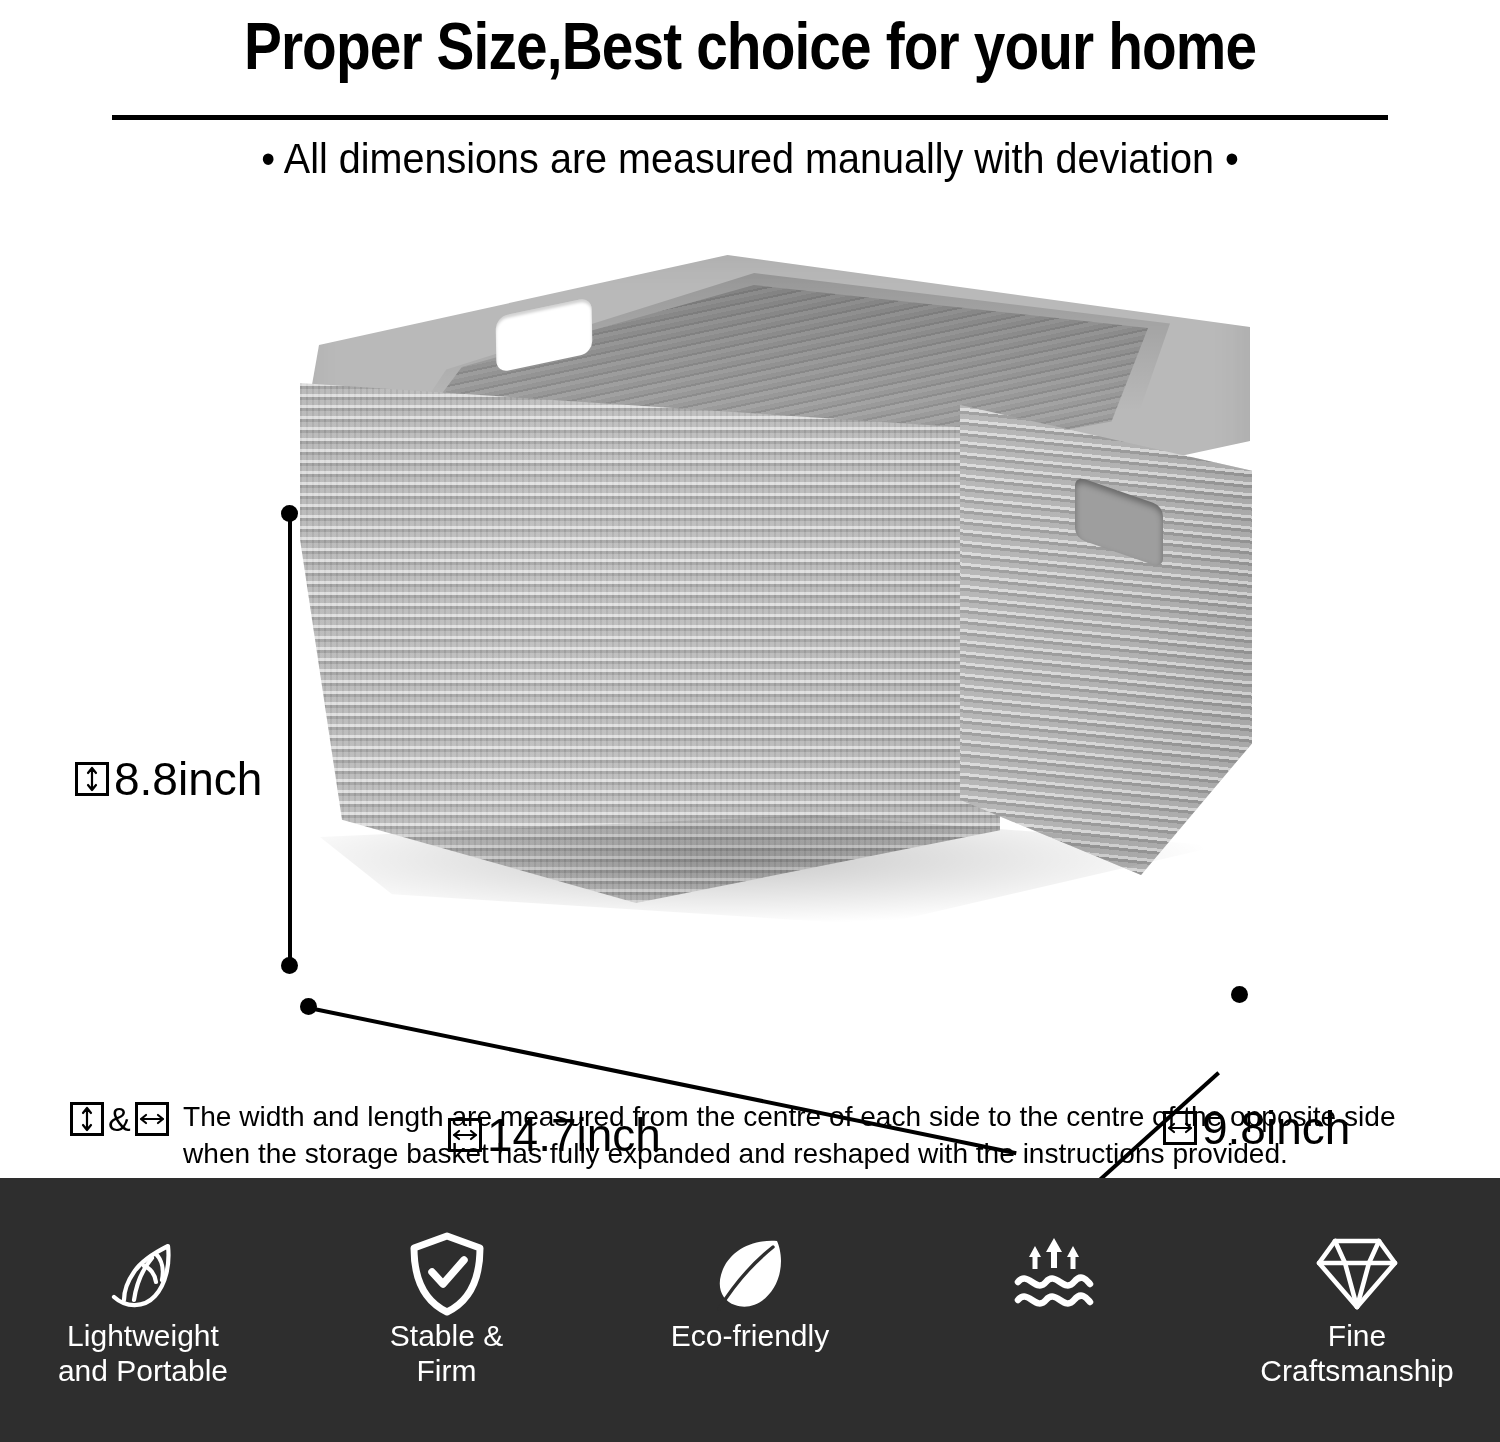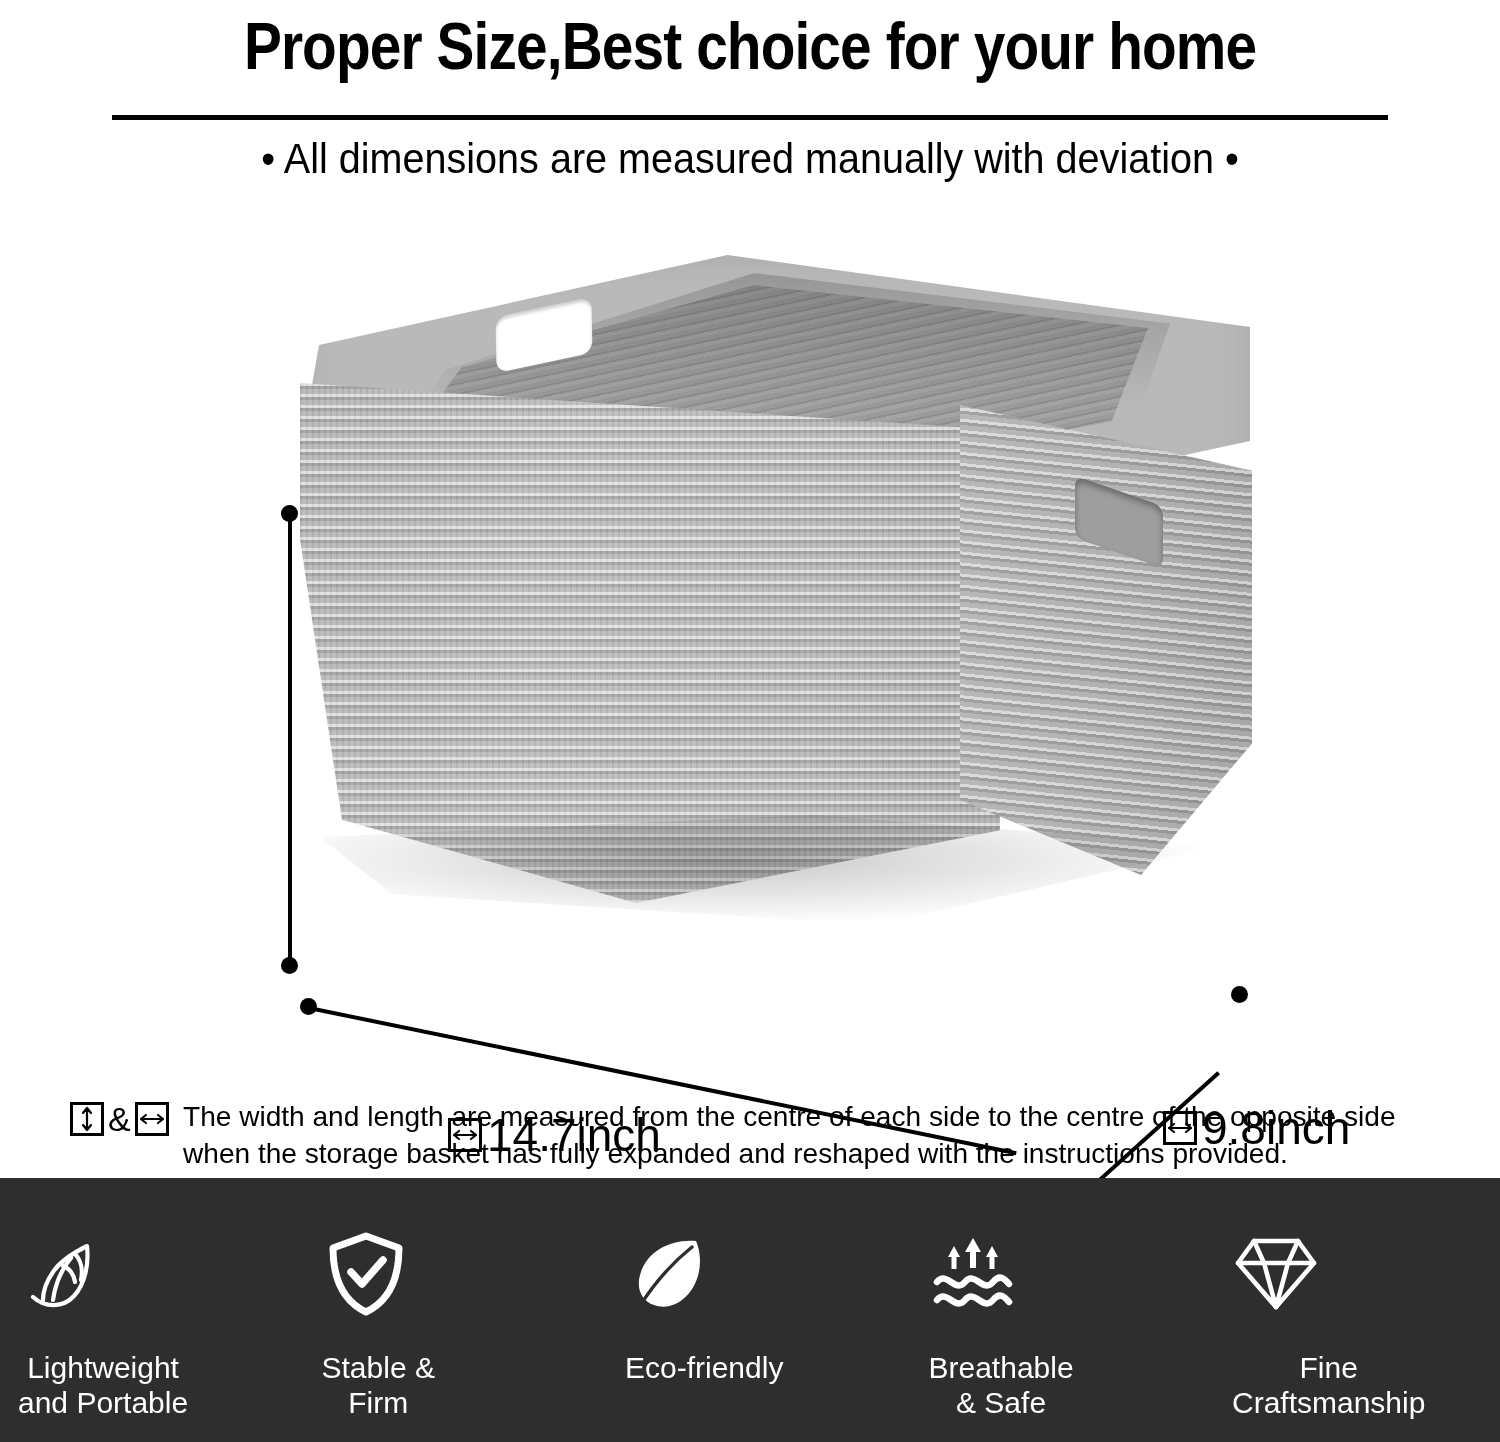--- a/index.html
+++ b/index.html
@@ -183,22 +183,22 @@
 
   
   .featurebar{
     position:absolute; left:0; top:1178px; width:1500px; height:264px;
     background:#2e2e2e;
     display:flex; align-items:flex-start; justify-content:space-between;
     padding:52px 18px 0 18px;
   }
   .feature{
     width:250px;
-    display:flex; flex-direction:column; align-items:flex-start;
-    gap:32px;
+    display:flex; flex-direction:column; align-items:center;
+    gap:0;
   }
   .feature-icon{
     height:88px; width:88px;
     display:flex; align-items:center; justify-content:center;
   }
   .feature-icon svg{ display:block; }
   .feature-label{
     color:#ffffff;
     font-size:30px;
     line-height:1.17;
@@ -224,20 +224,28 @@
     <div class="panel-front"></div>
     <div class="panel-side"></div>
     <div class="base-shadow"></div>
     <div class="handle-left"></div>
     <div class="handle-right"></div>
   </div>
 
   <div class="dimline" id="height-line"></div>
   <div class="dot" id="height-dot-top"></div>
   <div class="dot" id="height-dot-bot"></div>
+  <div class="dim-label" id="height-label">
+    <span class="boxicon">
+      <svg width="20" height="26" viewBox="0 0 20 26">
+        <path d="M10 2 L10 24 M10 2 L6 7 M10 2 L14 7 M10 24 L6 19 M10 24 L14 19" stroke="#000" stroke-width="2.2" fill="none" stroke-linecap="round"></path>
+      </svg>
+    </span>
+    <span>8.8inch</span>
+  </div>
 
   <div class="dimline" id="width-line"></div>
   <div class="dot" id="width-dot-a"></div>
   <div class="dot" id="width-dot-b"></div>
   <div class="dim-label" id="width-label">
     <span class="boxicon">
       <svg width="26" height="20" viewBox="0 0 26 20">
         <path d="M2 10 L24 10 M2 10 L7 6 M2 10 L7 14 M24 10 L19 6 M24 10 L19 14" stroke="#000" stroke-width="2.2" fill="none" stroke-linecap="round"></path>
       </svg>
     </span>
@@ -320,22 +328,20 @@
           <path d="M44 4 L52 18 L47 18 L47 34 L41 34 L41 18 L36 18 Z"></path>
           <path d="M25 12 L31 23 L27.5 23 L27.5 35 L22.5 35 L22.5 23 L19 23 Z"></path>
           <path d="M63 12 L69 23 L65.5 23 L65.5 35 L60.5 35 L60.5 23 L57 23 Z"></path>
         </g>
         <g fill="none" stroke="#fff" stroke-width="6.5" stroke-linecap="round">
           <path d="M8 48 C18 36 26 60 36 48 C46 36 54 60 64 48 C72 38 78 48 80 50"></path>
           <path d="M8 66 C18 54 26 78 36 66 C46 54 54 78 64 66 C72 56 78 66 80 68"></path>
         </g>
       </svg>
     </div>
-    <div class="feature-label">Breathable
-&amp; Safe</div>
   </div>
 
   <div class="feature">
     <div class="feature-icon">
       <svg width="84" height="78" viewBox="0 0 84 78">
         <g fill="none" stroke="#fff" stroke-width="4.6" stroke-linejoin="round" stroke-linecap="round">
           <path d="M20 6 L64 6 L80 28 L42 72 L4 28 Z"></path>
           <path d="M4 28 L80 28"></path>
           <path d="M20 6 L30 28 L42 72"></path>
           <path d="M64 6 L54 28 L42 72"></path>

